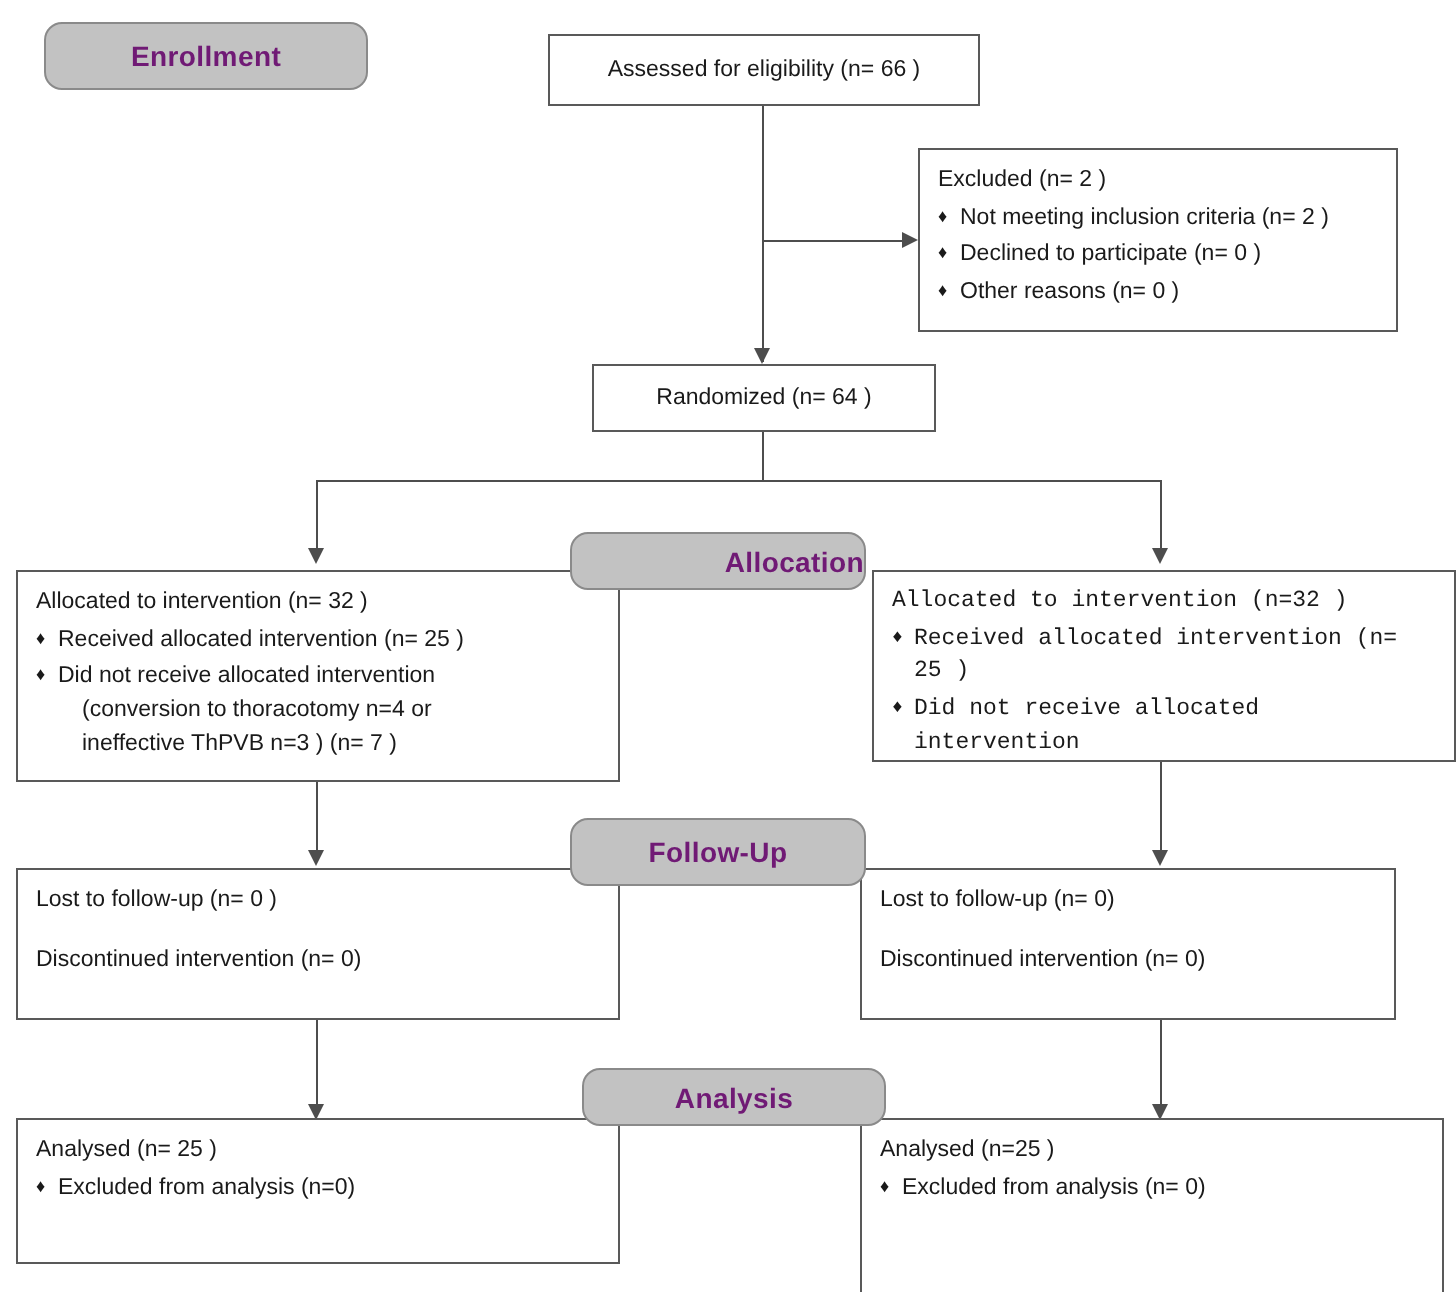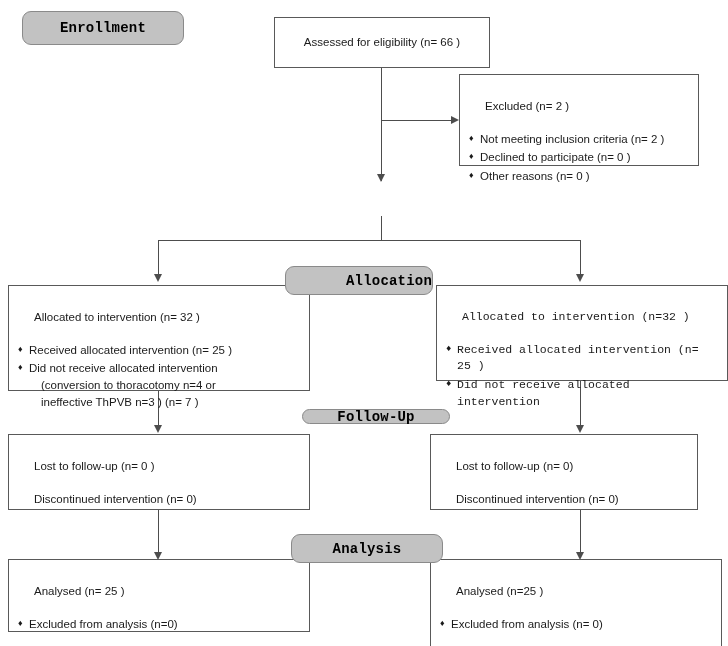--- a/index.html
+++ b/index.html
@@ -60,39 +60,38 @@
     top: 0;
     font-size: 9px;
     line-height: 1.7;
     color: #1a1a1a;
   }
   .blist li .sub {
     display: block;
     padding-left: 12px;
   }
   .lead {
-    margin: 16px;
+    margin: 0;
   }
 
   
   .pill {
     position: absolute;
     box-sizing: border-box;
     background: #c2c2c2;
     border: 1px solid #8a8a8a;
     border-radius: 9px;
-    color: #000000;
+    color: #701a75;
     font-weight: bold;
     font-size: 14px;
     display: flex;
     align-items: center;
     justify-content: center;
     letter-spacing: 0.2px;
     z-index: 6;
-    font-family: Liberation Mono, monospace;
   }
 
   
   .vline, .hline {
     position: absolute;
     background: #4d4d4d;
     z-index: 1;
   }
   .vline { width: 1px; }
   .hline { height: 1px; }
@@ -118,21 +117,21 @@
 </style>
 </head>
 <body>
 
 <div id="diagram">
 
   <div class="pill" style="left:22px; top:11px; width:162px; height:34px;">
     <span>Enrollment</span>
   </div>
 
-  <div class="box center" style="left:274px; top:17px; width:216px; height:51px;">
+  <div class="box center" style="left:274px; top:17px; width:216px; height:36px;">
     <div class="pad">
       <span>Assessed for eligibility (n= 66 )</span>
     </div>
   </div>
 
   <div class="vline" style="left:381px; top:53px; height:128px;"></div>
   <div class="arrow-down" style="left:377px; top:174px;"></div>
 
   <div class="hline" style="left:381px; top:120px; width:70px;"></div>
   <div class="arrow-right" style="left:451px; top:115.5px;"></div>
@@ -150,20 +149,25 @@
           <span>Declined to participate (n= 0 )</span>
         </li>
         <li>
           <span class="dia">♦</span>
           <span>Other reasons (n= 0 )</span>
         </li>
       </ul>
     </div>
   </div>
 
+  <div class="box center" style="left:296px; top:182px; width:172px; height:34px;">
+    <div class="pad">
+      <span>Randomized (n= 64 )</span>
+    </div>
+  </div>
 
   <div class="vline" style="left:381px; top:216px; height:24px;"></div>
   <div class="hline" style="left:158px; top:240px; width:422px;"></div>
   <div class="vline" style="left:158px; top:240px; height:37px;"></div>
   <div class="arrow-down" style="left:154px; top:274px;"></div>
   <div class="vline" style="left:580px; top:240px; height:37px;"></div>
   <div class="arrow-down" style="left:576px; top:274px;"></div>
 
   <div class="pill" style="left:285px; top:266px; width:148px; height:29px;justify-content:flex-end;">
     <span>Allocation</span>
@@ -201,21 +205,21 @@
         </li>
       </ul>
     </div>
   </div>
 
   <div class="vline" style="left:158px; top:391px; height:37px;"></div>
   <div class="arrow-down" style="left:154px; top:425px;"></div>
   <div class="vline" style="left:580px; top:381px; height:47px;"></div>
   <div class="arrow-down" style="left:576px; top:425px;"></div>
 
-  <div class="pill" style="left:302px; top:409px; width:148px; height:15px;">
+  <div class="pill" style="left:285px; top:409px; width:148px; height:34px;">
     <span>Follow-Up</span>
   </div>
 
   <div class="box" style="left:8px; top:434px; width:302px; height:76px;">
     <div class="pad">
       <p class="lead">Lost to follow-up (n= 0 )</p>
       <p class="lead" style="margin-top:13px;">Discontinued intervention (n= 0)</p>
     </div>
   </div>
 

